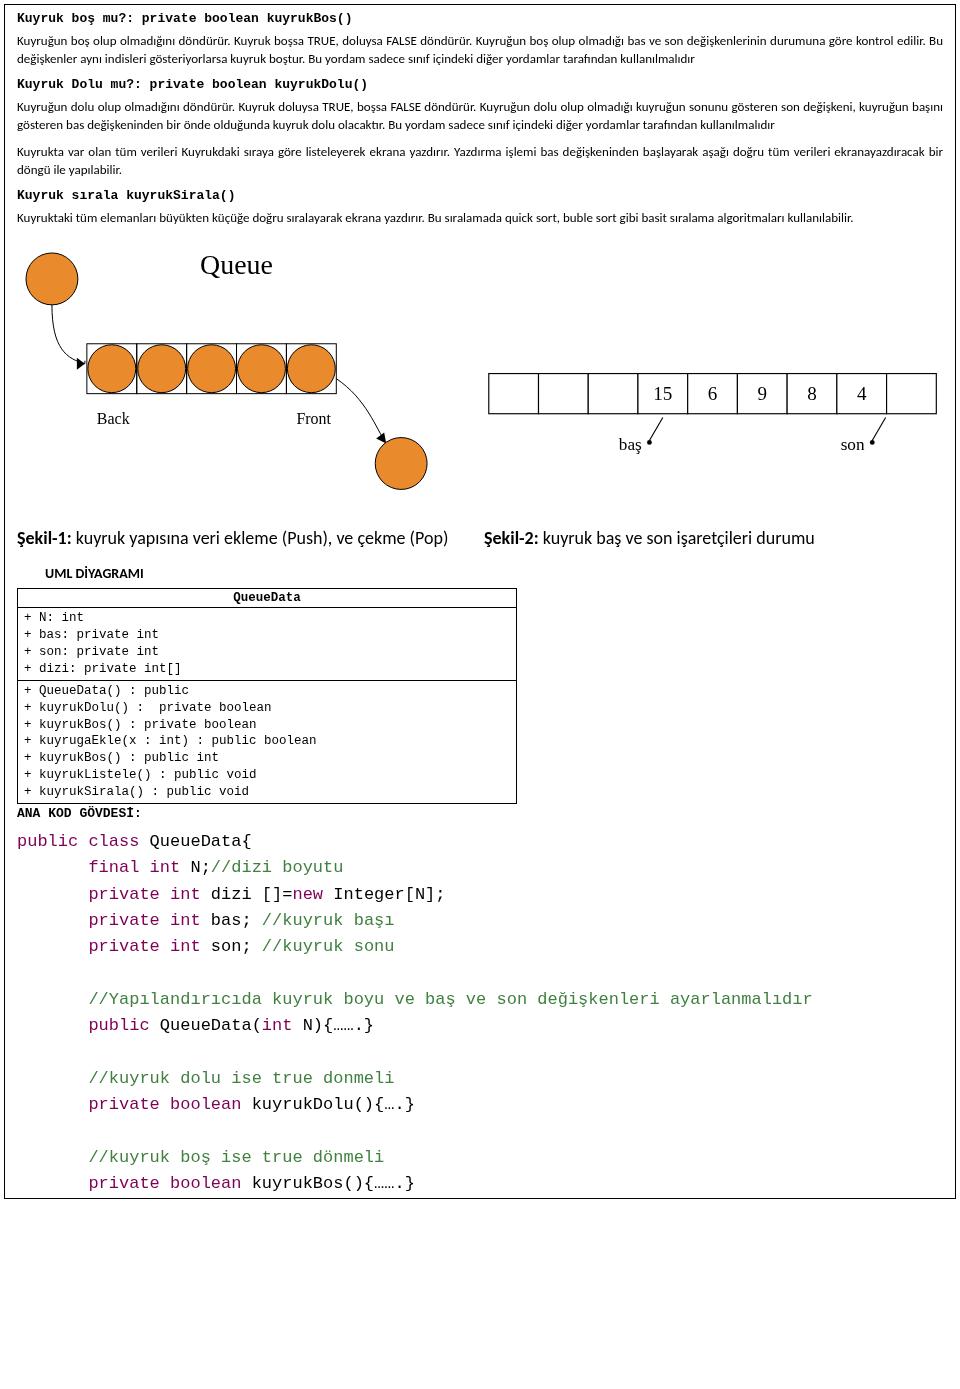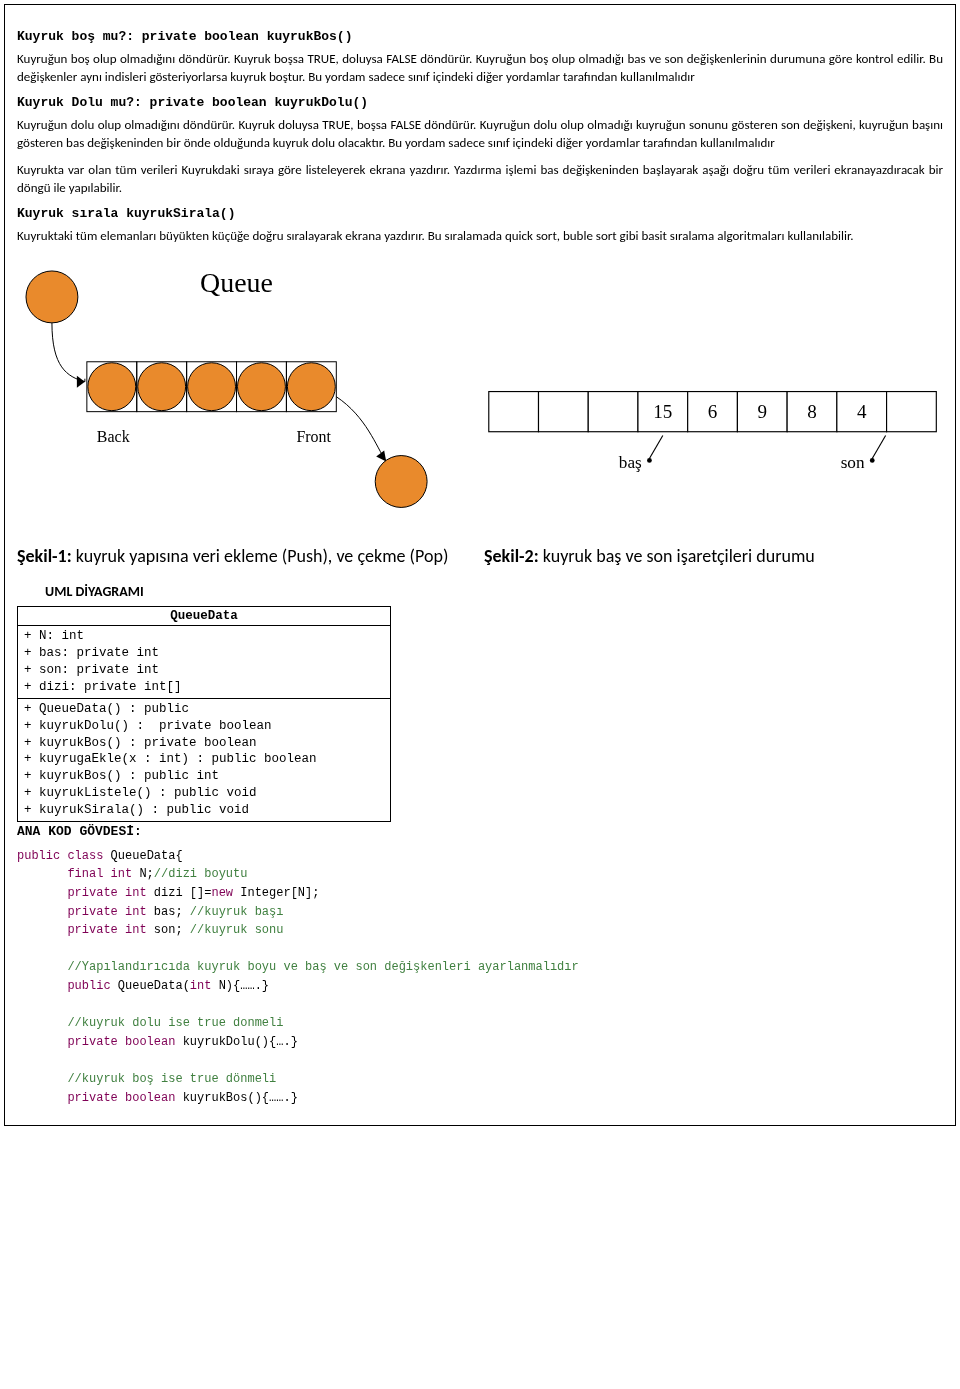--- a/index.html
+++ b/index.html
@@ -7,21 +7,21 @@
       font-size: 13px;
       color: #000;
       margin: 0;
       padding: 0;
       width: 960px;
       background: #fff;
     }
     .page {
       border: 1px solid #000;
       margin: 4px;
-      padding: 18px 12px;
+      padding: 0 12px;
     }
     .mono-bold {
       font-family: "Courier New", monospace;
       font-weight: bold;
       font-size: 13px;
       margin: 6px 0 6px 0;
     }
     p {
       margin: 6px 0 10px 0;
       line-height: 1.35;
@@ -47,37 +47,37 @@
     .caption b { font-weight: bold; }
     .heading {
       font-weight: bold;
       font-size: 14px;
       margin-top: 16px;
       margin-bottom: 6px;
       margin-left: 28px;
     }
     table.uml {
       border-collapse: collapse;
-      width: 374px;
+      width: 500px;
       font-family: "Courier New", monospace;
       font-size: 12.5px;
     }
     table.uml td {
       border: 1px solid #000;
       padding: 2px 6px;
       vertical-align: top;
     }
     table.uml .title-row td {
       text-align: center;
       font-weight: bold;
     }
     .uml-line { white-space: pre; line-height: 1.35; }
     .code-block {
       font-family: "Courier New", monospace;
-      font-size: 12px;
+      font-size: 17px;
       line-height: 1.55;
       white-space: pre;
       margin-top: 8px;
     }
     .kw-purple { color: #7f0055; font-weight: normal; }
     .comment { color: #408040; }
   </style>
 </head>
 <body>
 

